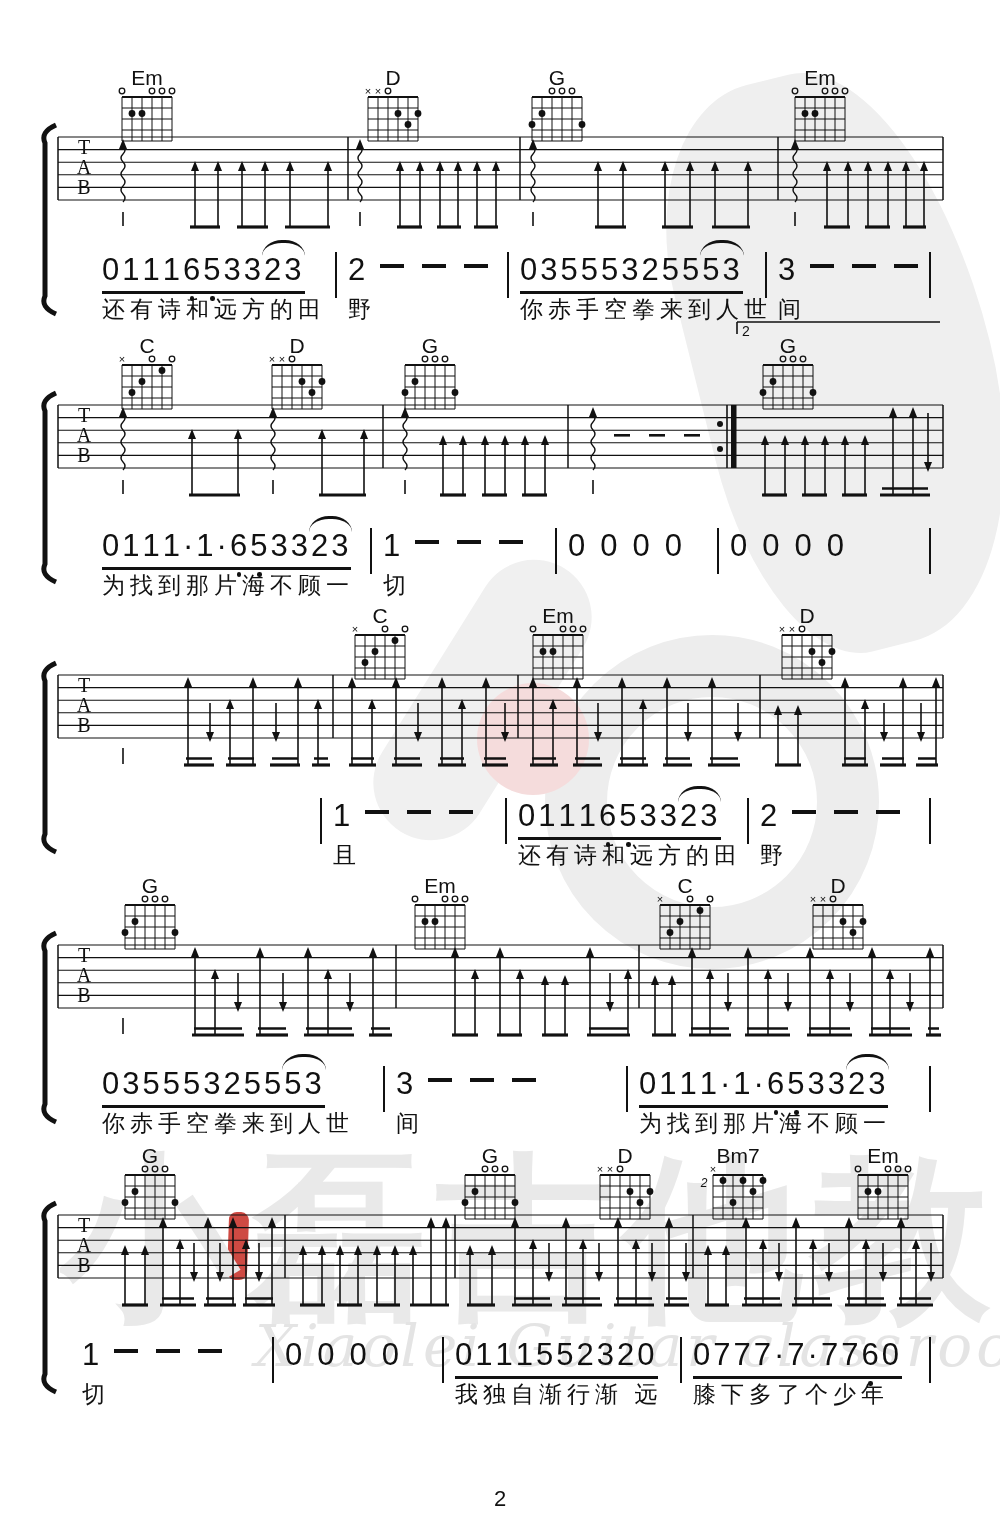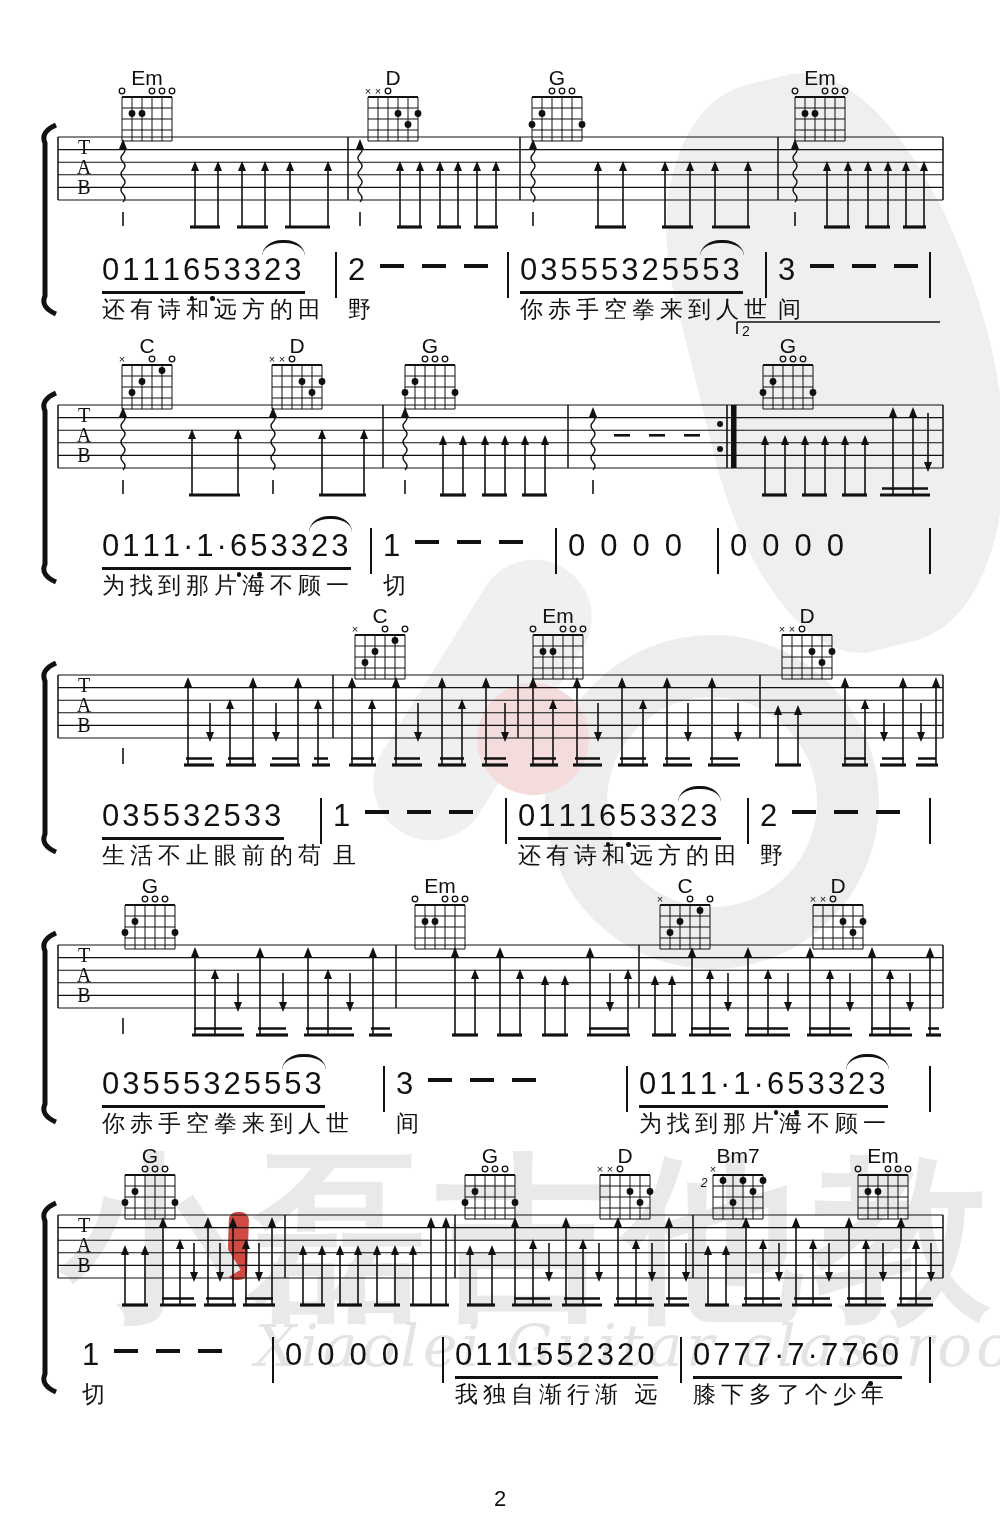--- a/index.html
+++ b/index.html
@@ -1006,21 +1006,21 @@
         <div class="meas" style="left: 0px; width: 325px;"><div class="nums ul" style="margin-left: 56px;"><span class="ch">0</span><span class="ch">1</span><span class="ch">1</span><span class="ch">1</span><span class="ch">·</span><span class="ch">1</span><span class="ch">·</span><span class="ch low">6</span><span class="ch low">5</span><span class="ch">3</span><span class="ch">3</span><span class="ch">2</span><span class="ch">3</span></div><span class="tie" style="left: 263px; width: 43px;"></span><div class="lyr" style="left: 56px;">为找到那片海不顾一</div></div>
         <div class="meas" style="left: 325px; width: 185px;"><div class="nums" style="margin-left: 12px;"><span class="ch">1</span><span class="sp"></span><span class="dashbar"></span><span class="sp"></span><span class="dashbar"></span><span class="sp"></span><span class="dashbar"></span></div><div class="lyr" style="left: 12px;">切</div></div>
         <div class="sep" style="left: 324px;"></div>
         <div class="meas" style="left: 510px; width: 162px;"><div class="nums" style="margin-left: 12px;"><span class="ch">0</span><span class="sp"></span><span class="ch">0</span><span class="sp"></span><span class="ch">0</span><span class="sp"></span><span class="ch">0</span></div></div>
         <div class="sep" style="left: 509px;"></div>
         <div class="meas" style="left: 672px; width: 213px;"><div class="nums" style="margin-left: 12px;"><span class="ch">0</span><span class="sp"></span><span class="ch">0</span><span class="sp"></span><span class="ch">0</span><span class="sp"></span><span class="ch">0</span></div></div>
         <div class="sep" style="left: 671px;"></div>
         <div class="sep" style="left: 883px;"></div>
       </div>
       <div class="numrow" style="top: 798px;">
-        <div class="meas" style="left: 0px; width: 275px;"><div class="nums ul" style="margin-left: 56px;"><span class="ch">0</span><span class="ch">3</span><span class="ch">5</span><span class="ch">5</span><span class="ch">3</span><span class="ch">2</span><span class="ch">5</span><span class="ch">3</span><span class="ch">3</span></div><div class="lyr" style="left: 56px;">生活不止眼前的苟</div></div>
+        <div class="meas" style="left: 0px; width: 275px;"></div>
         <div class="meas" style="left: 275px; width: 185px;"><div class="nums" style="margin-left: 12px;"><span class="ch">1</span><span class="sp"></span><span class="dashbar"></span><span class="sp"></span><span class="dashbar"></span><span class="sp"></span><span class="dashbar"></span></div><div class="lyr" style="left: 12px;">且</div></div>
         <div class="sep" style="left: 274px;"></div>
         <div class="meas" style="left: 460px; width: 242px;"><div class="nums ul" style="margin-left: 12px;"><span class="ch">0</span><span class="ch">1</span><span class="ch">1</span><span class="ch">1</span><span class="ch low">6</span><span class="ch low">5</span><span class="ch">3</span><span class="ch">3</span><span class="ch">2</span><span class="ch">3</span></div><span class="tie" style="left: 172px; width: 43px;"></span><div class="lyr" style="left: 12px;">还有诗和远方的田</div></div>
         <div class="sep" style="left: 459px;"></div>
         <div class="meas" style="left: 702px; width: 183px;"><div class="nums" style="margin-left: 12px;"><span class="ch">2</span><span class="sp"></span><span class="dashbar"></span><span class="sp"></span><span class="dashbar"></span><span class="sp"></span><span class="dashbar"></span></div><div class="lyr" style="left: 12px;">野</div></div>
         <div class="sep" style="left: 701px;"></div>
         <div class="sep" style="left: 883px;"></div>
       </div>
       <div class="numrow" style="top: 1066px;">
         <div class="meas" style="left: 0px; width: 338px;"><div class="nums ul" style="margin-left: 56px;"><span class="ch">0</span><span class="ch">3</span><span class="ch">5</span><span class="ch">5</span><span class="ch">5</span><span class="ch">3</span><span class="ch">2</span><span class="ch">5</span><span class="ch">5</span><span class="ch">5</span><span class="ch">3</span></div><span class="tie" style="left: 236px; width: 44px;"></span><div class="lyr" style="left: 56px;">你赤手空拳来到人世</div></div>

